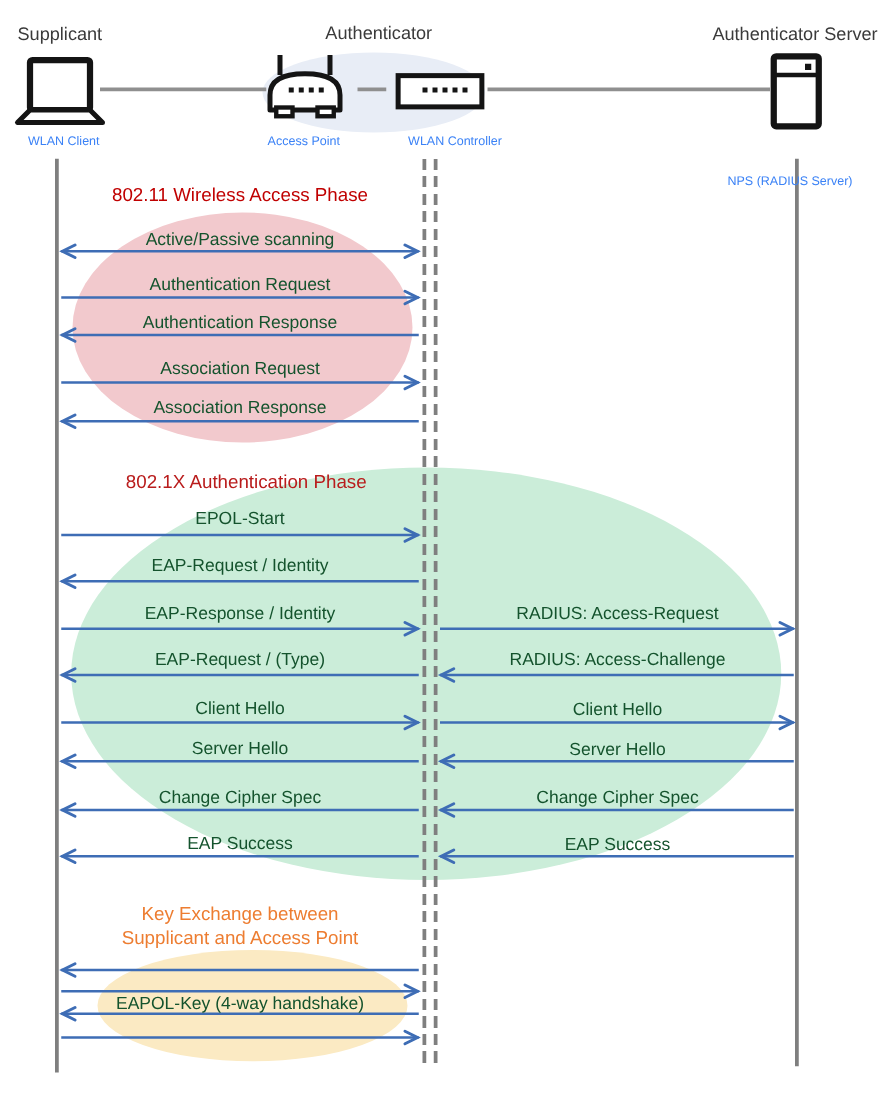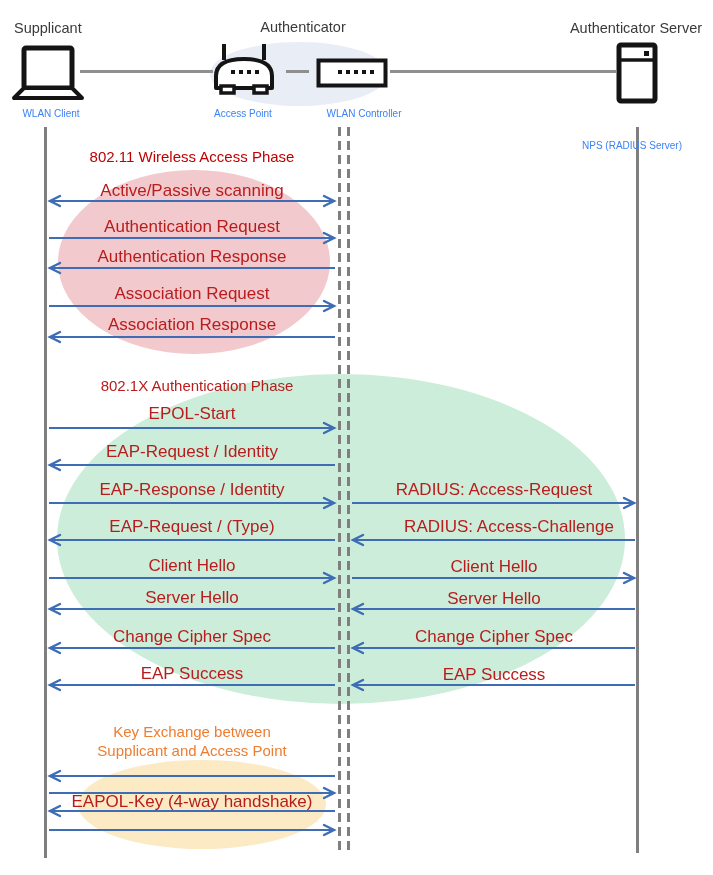--- a/index.html
+++ b/index.html
@@ -8,21 +8,21 @@
   .ellipse{position:absolute;border-radius:50%;z-index:0;}
   .role-label{position:absolute;z-index:3;font-size:14.5px;color:#3a3a3a;white-space:nowrap;}
   .centered{transform:translateX(-50%);}
   .device-label{position:absolute;z-index:3;font-size:10px;color:#3b82f6;white-space:nowrap;transform:translateX(-50%);}
   .icon{position:absolute;z-index:2;}
   .connector{position:absolute;height:3px;background:#8f8f8f;z-index:1;}
   .lifeline{position:absolute;width:3px;background:#7f7f7f;z-index:1;}
   .dashed-line{position:absolute;width:3px;z-index:1;
     background:repeating-linear-gradient(to bottom,#7f7f7f 0 9px,transparent 9px 14px);}
   .msg-arrow{position:absolute;z-index:3;overflow:visible;}
-  .msg-label{position:absolute;z-index:3;font-size:17px;line-height:18px;color:#b91c1c;
+  .msg-label{position:absolute;z-index:3;font-size:14px;line-height:18px;color:#14532d;
              white-space:nowrap;transform:translateX(-50%);}
   .phase-title{position:absolute;z-index:3;font-size:15px;line-height:19px;white-space:nowrap;
                transform:translateX(-50%);}
 </style>
 </head>
 <body>
 
 <div id="stage">
 
   <div id="ellipses">
@@ -168,21 +168,21 @@
       </svg>
       <svg width="285" height="16" class="msg-arrow" style="left: 351px; top: 495px;">
         <line x1="1" y1="8" x2="284" y2="8" stroke="#3e6db5" stroke-width="2"></line>
         <path d="M273 3 L283 8 L273 13" stroke="#3e6db5" stroke-width="2.4" fill="none" stroke-linecap="round"></path>
       </svg>
       <div class="msg-label" style="left: 494px; top: 481px;">RADIUS: Access-Request</div>
       <svg width="285" height="16" class="msg-arrow" style="left: 351px; top: 532px;">
         <line x1="1" y1="8" x2="284" y2="8" stroke="#3e6db5" stroke-width="2"></line>
         <path d="M12 3 L2 8 L12 13" stroke="#3e6db5" stroke-width="2.4" fill="none" stroke-linecap="round"></path>
       </svg>
-      <div class="msg-label" style="left: 494px; top: 518px; margin-left: 15px;">RADIUS: Access-Challenge</div>
+      <div class="msg-label" style="left: 494px; top: 518px;">RADIUS: Access-Challenge</div>
       <svg width="285" height="16" class="msg-arrow" style="left: 351px; top: 570px;">
         <line x1="1" y1="8" x2="284" y2="8" stroke="#3e6db5" stroke-width="2"></line>
         <path d="M273 3 L283 8 L273 13" stroke="#3e6db5" stroke-width="2.4" fill="none" stroke-linecap="round"></path>
       </svg>
       <div class="msg-label" style="left: 494px; top: 558px;">Client Hello</div>
       <svg width="285" height="16" class="msg-arrow" style="left: 351px; top: 601px;">
         <line x1="1" y1="8" x2="284" y2="8" stroke="#3e6db5" stroke-width="2"></line>
         <path d="M12 3 L2 8 L12 13" stroke="#3e6db5" stroke-width="2.4" fill="none" stroke-linecap="round"></path>
       </svg>
       <div class="msg-label" style="left: 494px; top: 590px;">Server Hello</div>

